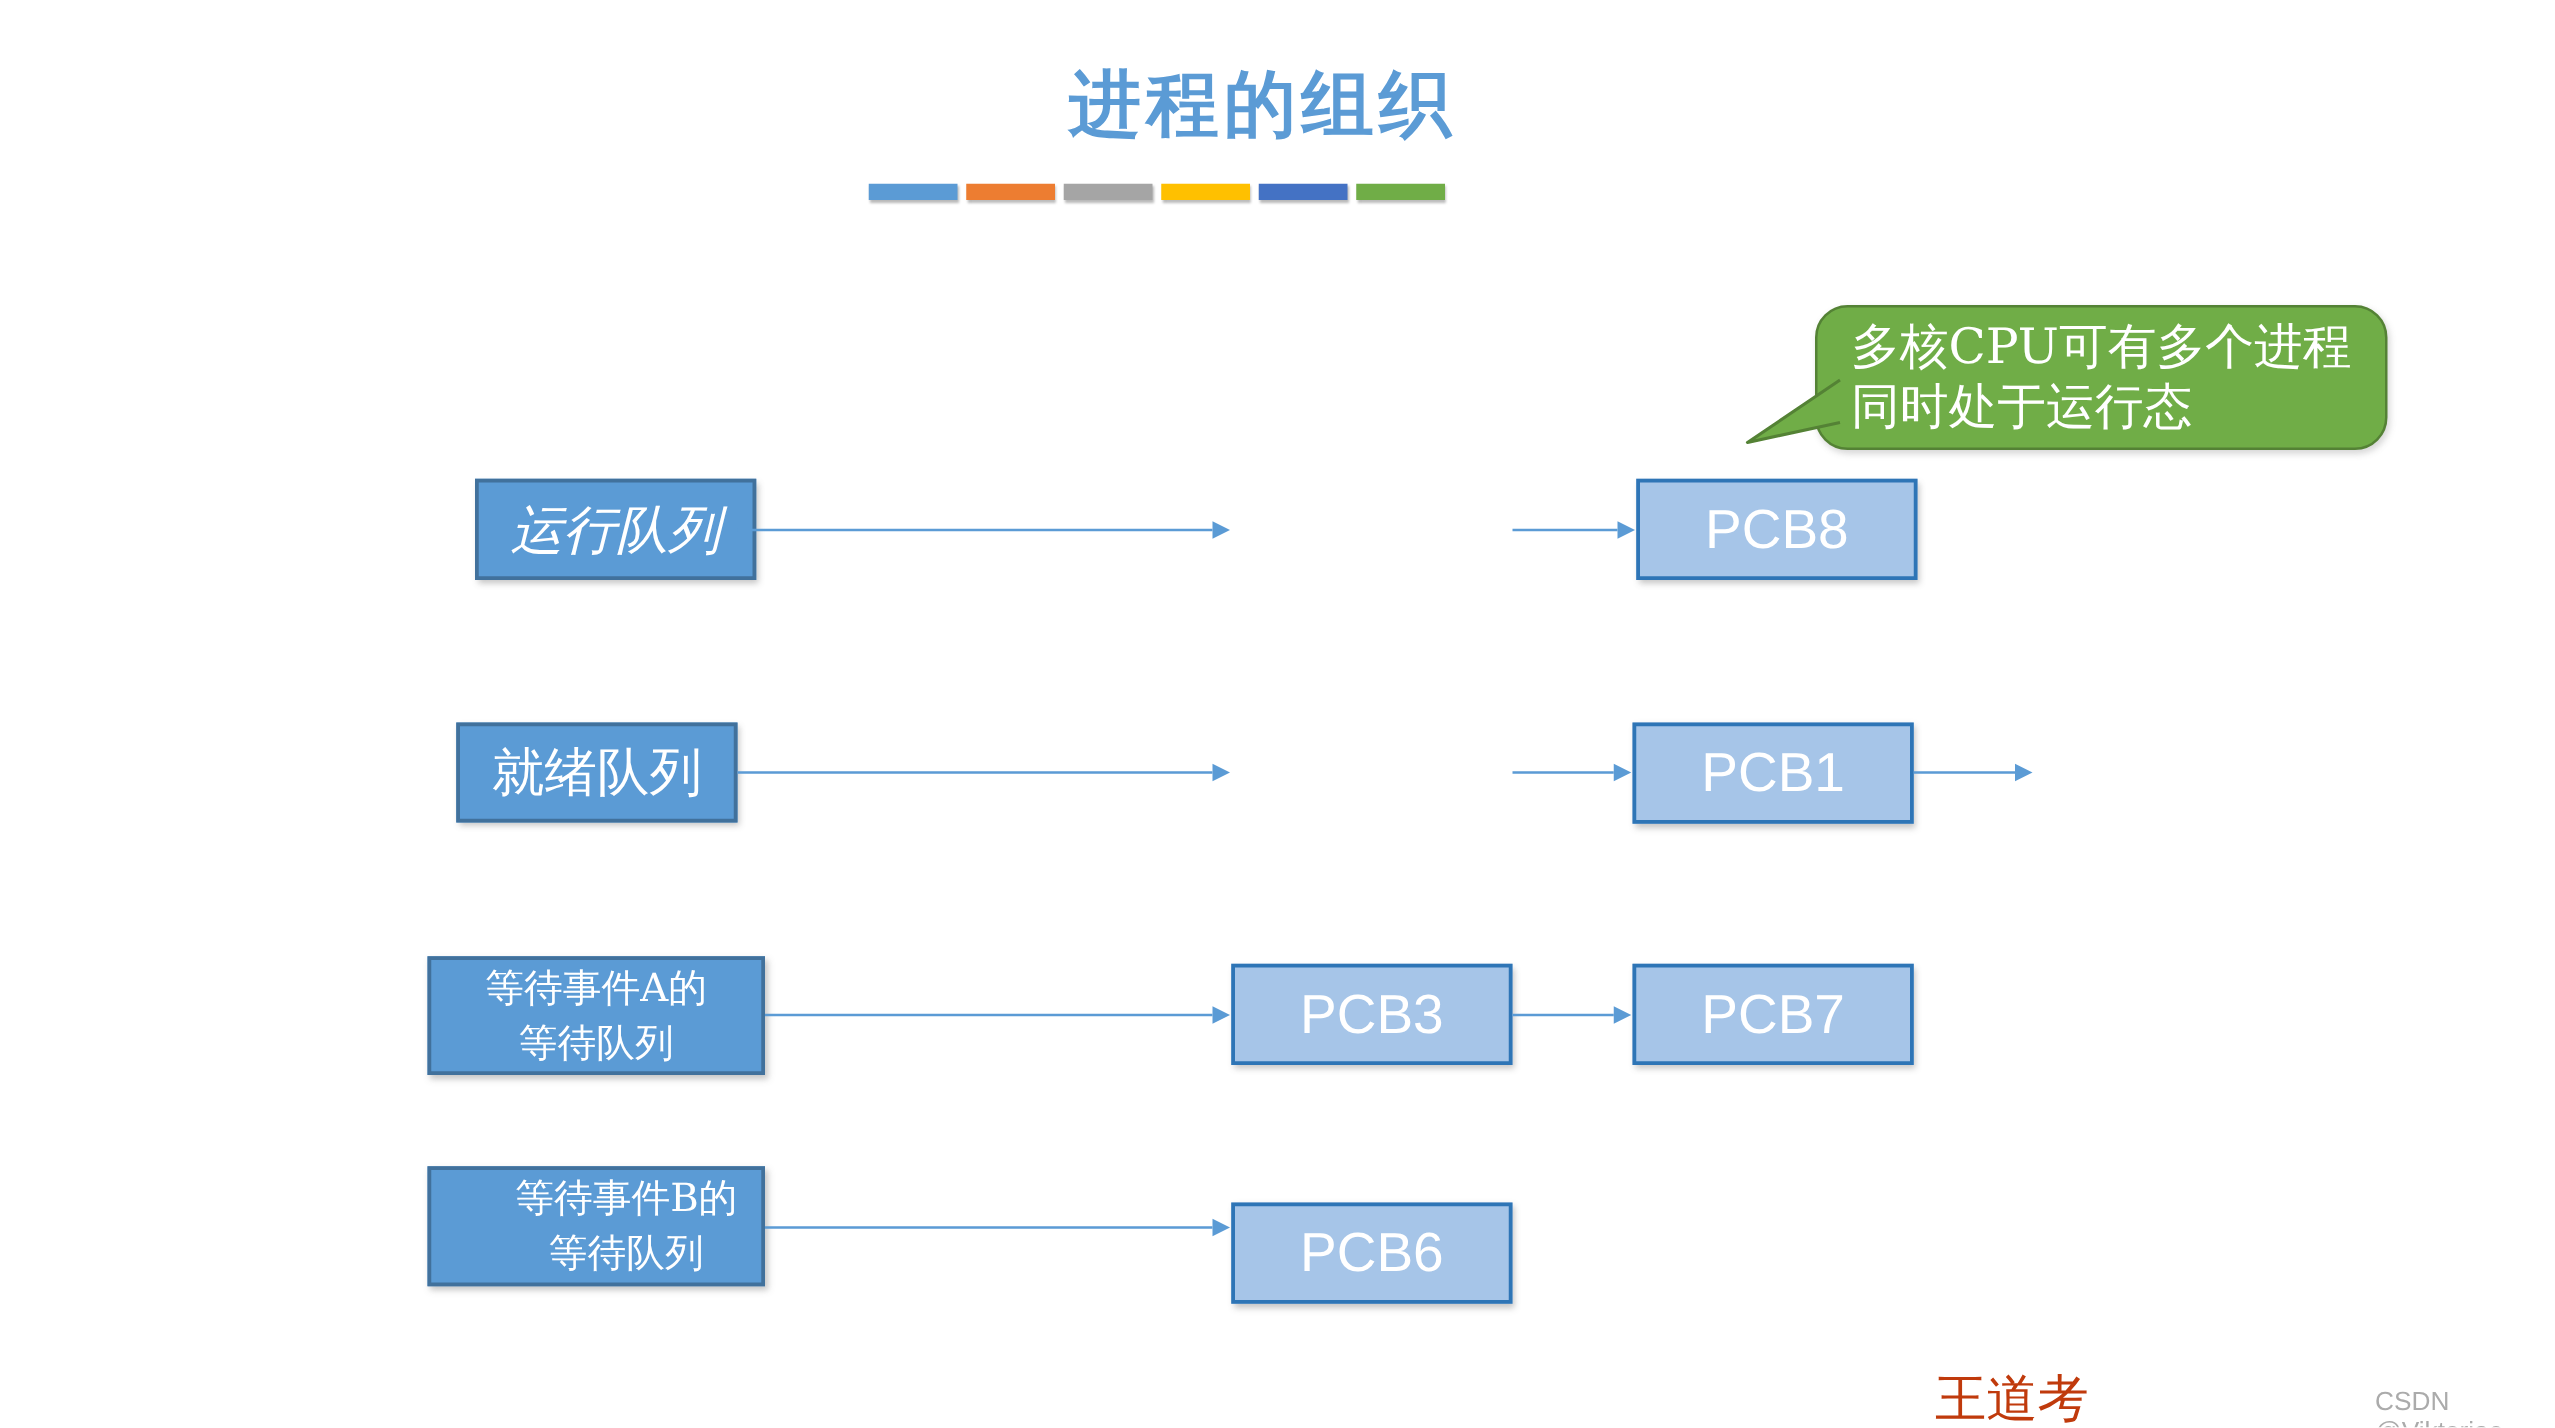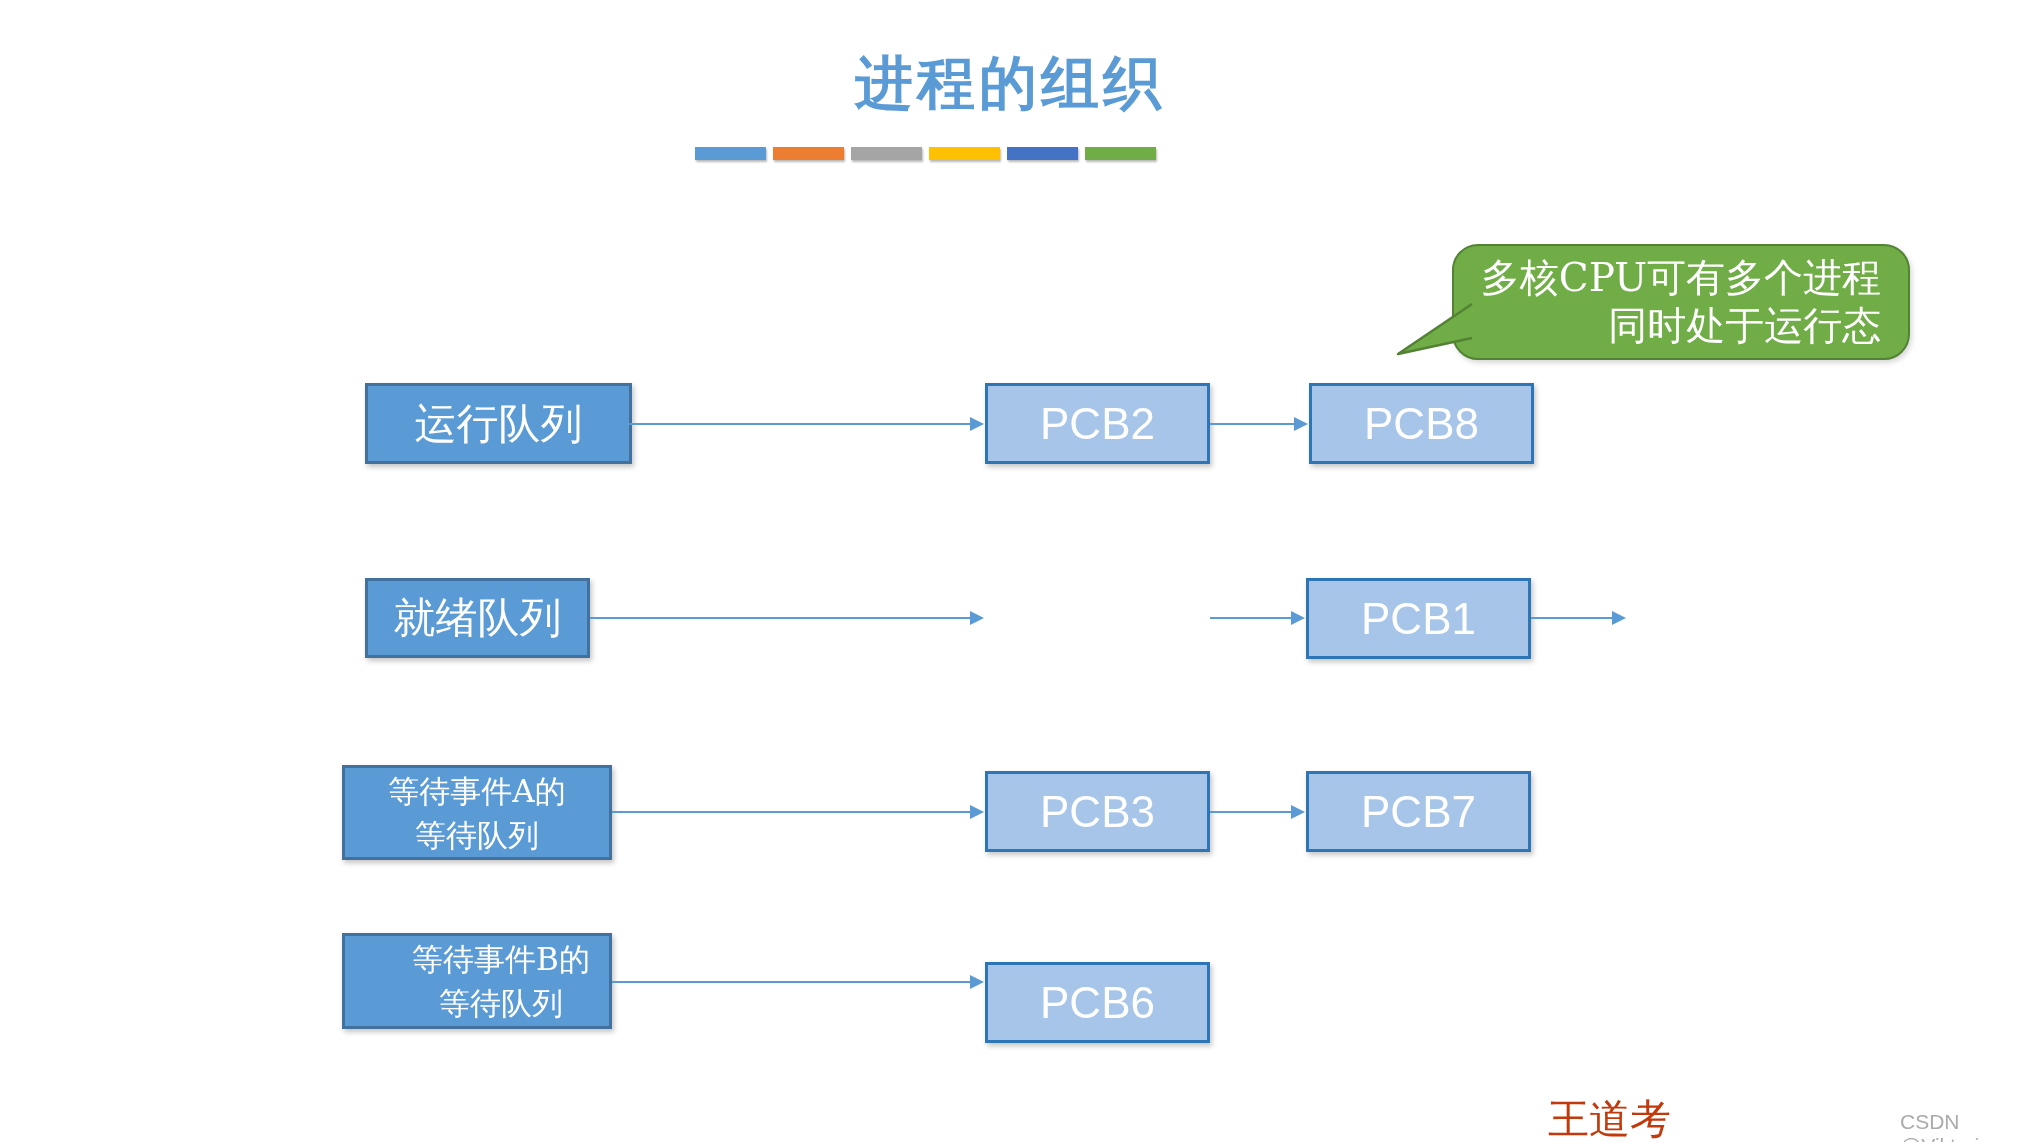--- a/index.html
+++ b/index.html
@@ -20,21 +20,21 @@
   
   .callout{
     position:absolute;left:1452px;top:244px;width:454px;height:112px;
     background:var(--callout-fill,#70AD47);
     border:2.5px solid var(--callout-border,#548235);
     border-radius:26px;z-index:1;
     display:flex;align-items:center;justify-content:center;
     box-shadow:2px 3px 5px rgba(100,100,100,0.25);
   }
   .callout-text{
-    white-space:pre-line;text-align:right;color:#ffffff;
+    white-space:pre-line;text-align:left;color:#ffffff;
     font-family:"DejaVu Serif","Liberation Serif",serif;
     font-size:39px;line-height:48px;
   }
   .callout-tail{position:absolute;left:1390px;top:282px;z-index:2;}
   
   .qbox{
     position:absolute;
     background:var(--queue-fill,#5B9BD5);
     border:3px solid var(--queue-border,#41719C);
     box-sizing:border-box;
@@ -94,25 +94,24 @@
   </div>
 
   <div class="callout">
     <div class="callout-text">多核CPU可有多个进程
 同时处于运行态</div>
   </div>
   <svg class="callout-tail" width="84" height="80" viewBox="0 0 84 80">
     <path id="tail-path" d="M82,22 L8,72 L82,56" fill="#70AD47" stroke="#548235" stroke-width="2.5" stroke-linejoin="round"></path>
   </svg>
 
-  <div class="qbox" style="left:365px;top:383px;width:267px;height:81px;">
+  <div class="qbox" style="left:380px;top:383px;width:225px;height:81px;font-style:italic;">
     <div class="qlabel">运行队列</div>
   </div>
   <div class="arrow" style="left:590px;top:423px;width:380px;"></div>
-  <div class="pcb" style="left:985px;top:383px;">PCB2</div>
   <div class="arrow" style="left:1210px;top:423px;width:84px;"></div>
   <div class="pcb" style="left:1309px;top:383px;">PCB8</div>
 
   <div class="qbox" style="left:365px;top:578px;width:225px;height:80px;">
     <div class="qlabel">就绪队列</div>
   </div>
   <div class="arrow" style="left:590px;top:617px;width:380px;"></div>
   <div class="arrow" style="left:1210px;top:617px;width:81px;"></div>
   <div class="pcb" style="left:1306px;top:578px;">PCB1</div>
   <div class="arrow" style="left:1531px;top:617px;width:81px;"></div>

